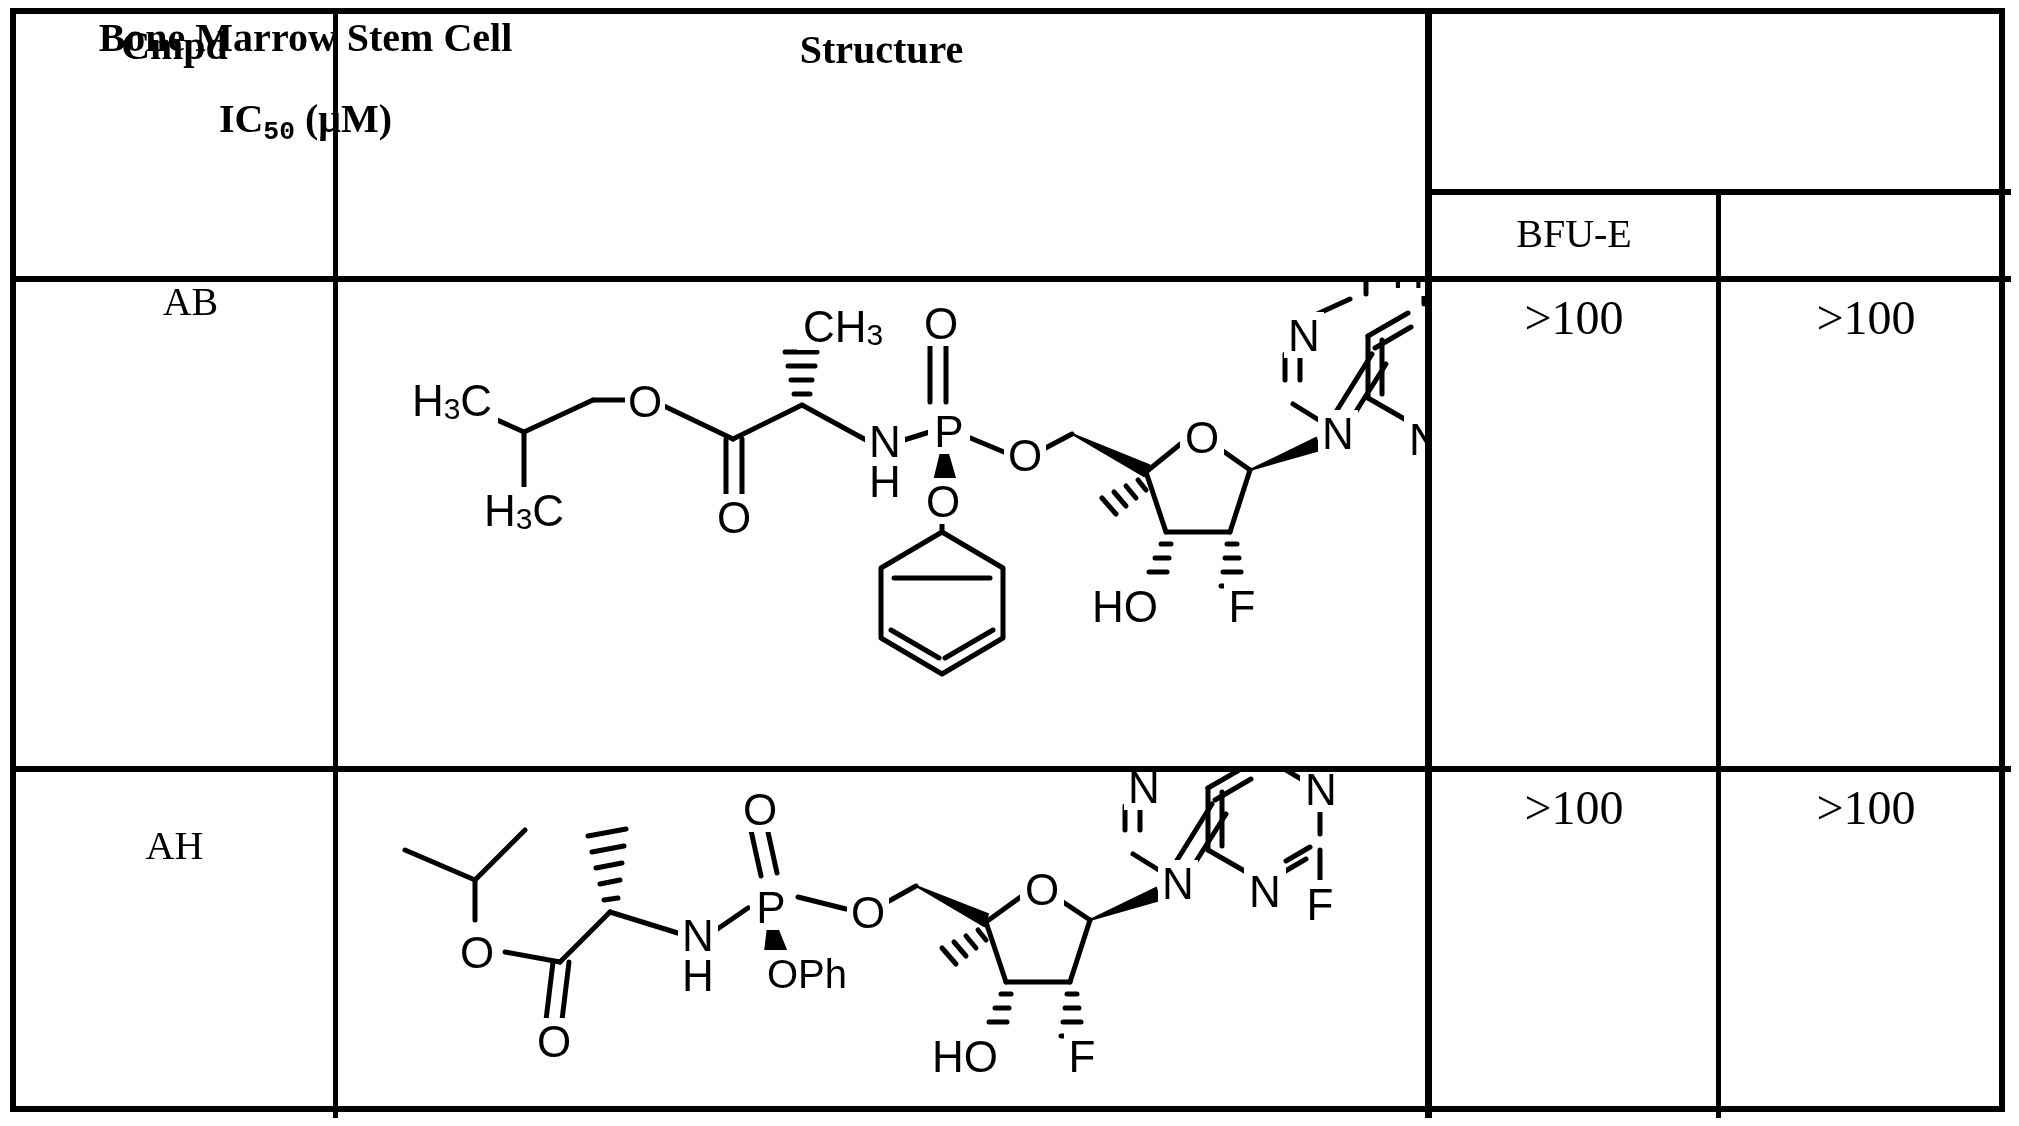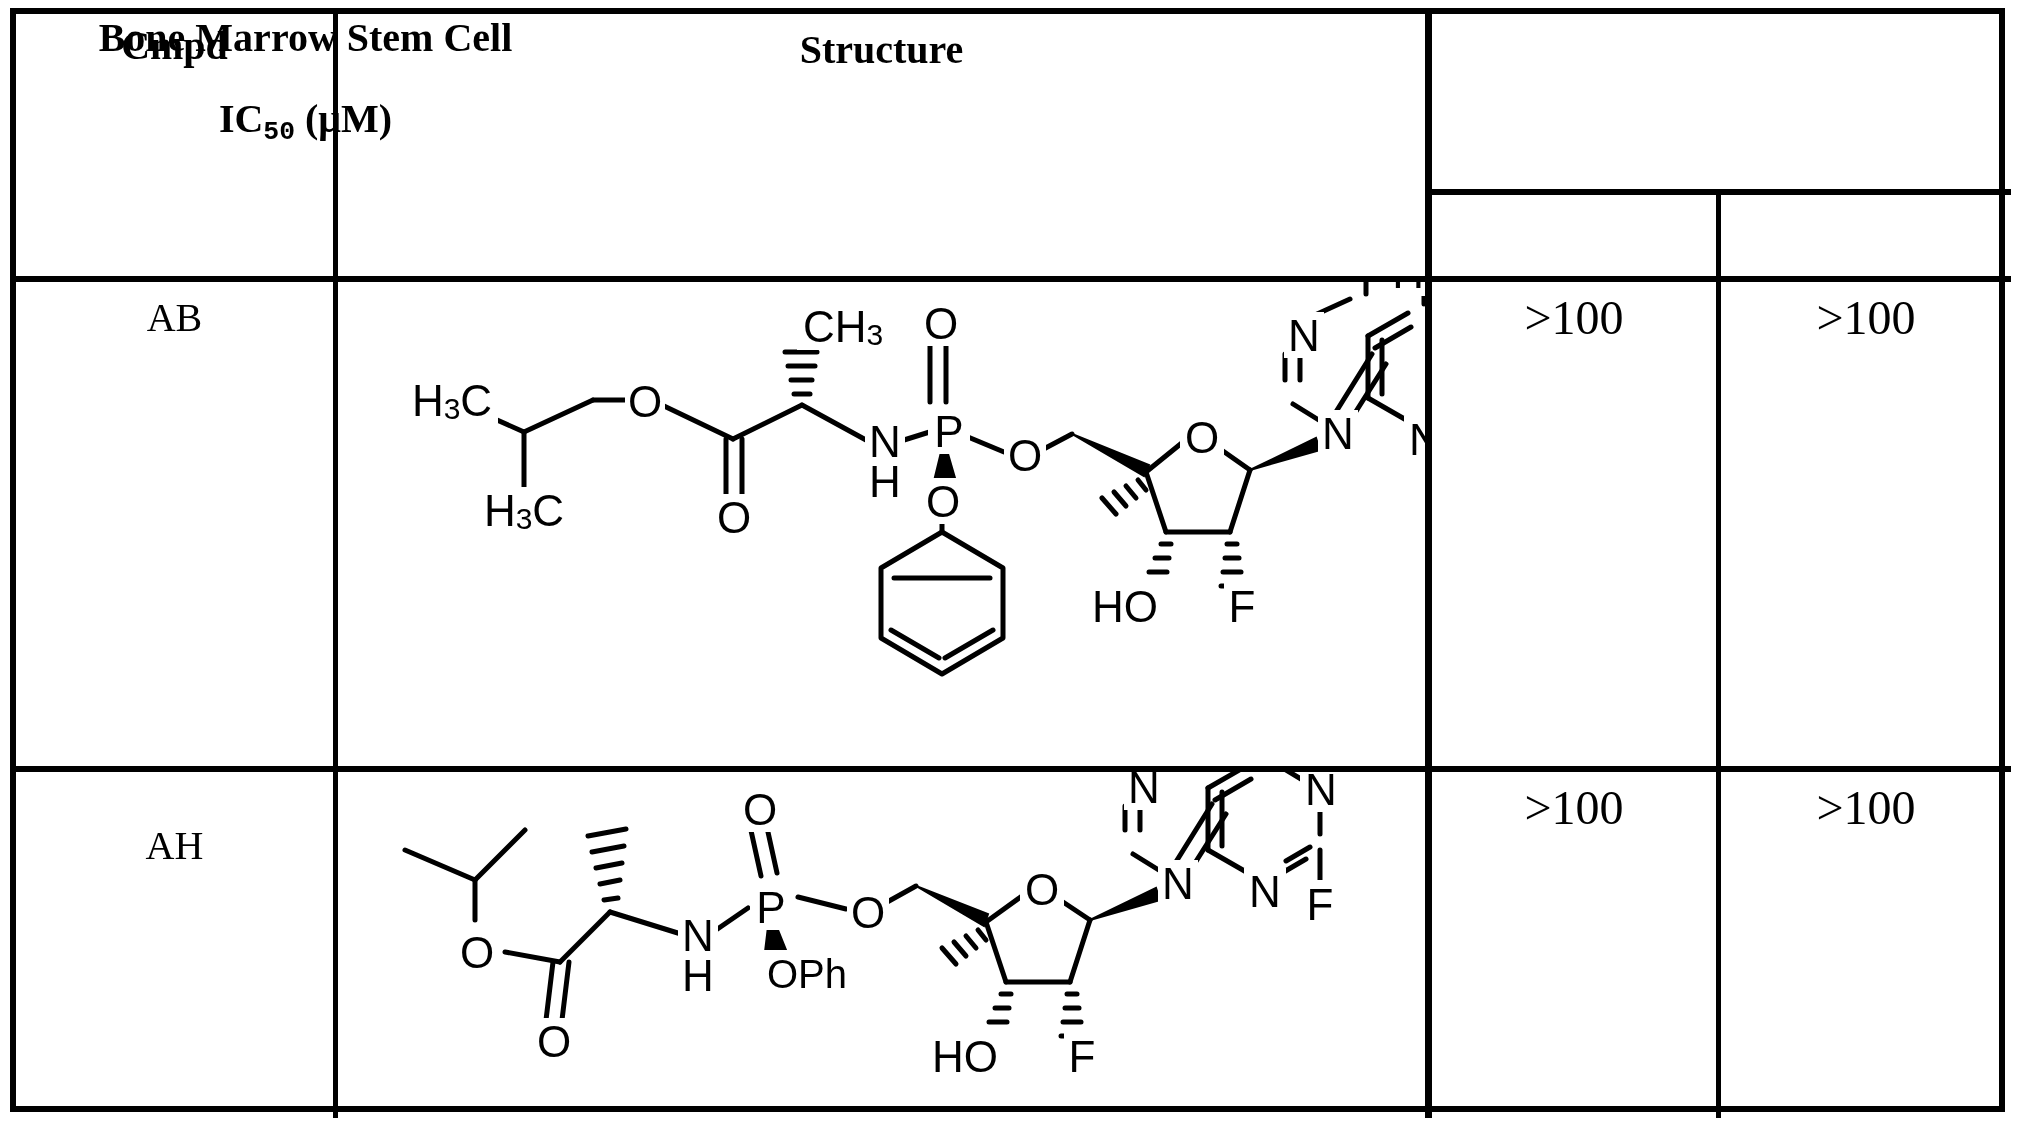--- a/index.html
+++ b/index.html
@@ -81,21 +81,21 @@
   .sub-cfu { left: 1705px; width: 290px; }
 
   
   .cmpd-cell {
     position: absolute;
     left: 0px;
     width: 317px;
     font-size: 40px;
     text-align: center;
   }
-  .cmpd-ab { top: 280px; }
+  .cmpd-ab { top: 264px; padding-left: 16px; }
   .cmpd-ah { top: 808px; }
 
   .val-cell {
     position: absolute;
     font-size: 48px;
     text-align: center;
   }
   .val-ab-bfu { left: 1416px; width: 284px; top: 276px; }
   .val-ab-cfu { left: 1705px; width: 290px; top: 276px; }
   .val-ah-bfu { left: 1416px; width: 284px; top: 766px; }
@@ -137,20 +137,21 @@
     <div class="hrule h-row2"></div>
 
     <div class="hdr-bold hdr-cmpd">Cmpd</div>
     <div class="hdr-bold hdr-struct">Structure</div>
 
     <div class="hdr-bm">
       <span>Bone Marrow Stem Cell</span>
       <span class="l2"><span>IC</span><sub>50</sub><span> (μM)</span></span>
     </div>
 
+    <div class="subhdr sub-bfu">BFU-E</div>
 
     <div class="cmpd-cell cmpd-ab">AB</div>
 
     <div class="val-cell val-ab-bfu">&gt;100</div>
     <div class="val-cell val-ab-cfu">&gt;100</div>
 
     <div class="struct struct-ab">
       <svg viewBox="0 0 1087 484" width="1087" height="484" xmlns="http://www.w3.org/2000/svg">
         <g fill="none" stroke="#000" stroke-width="5" stroke-linecap="round" stroke-linejoin="round">
 

